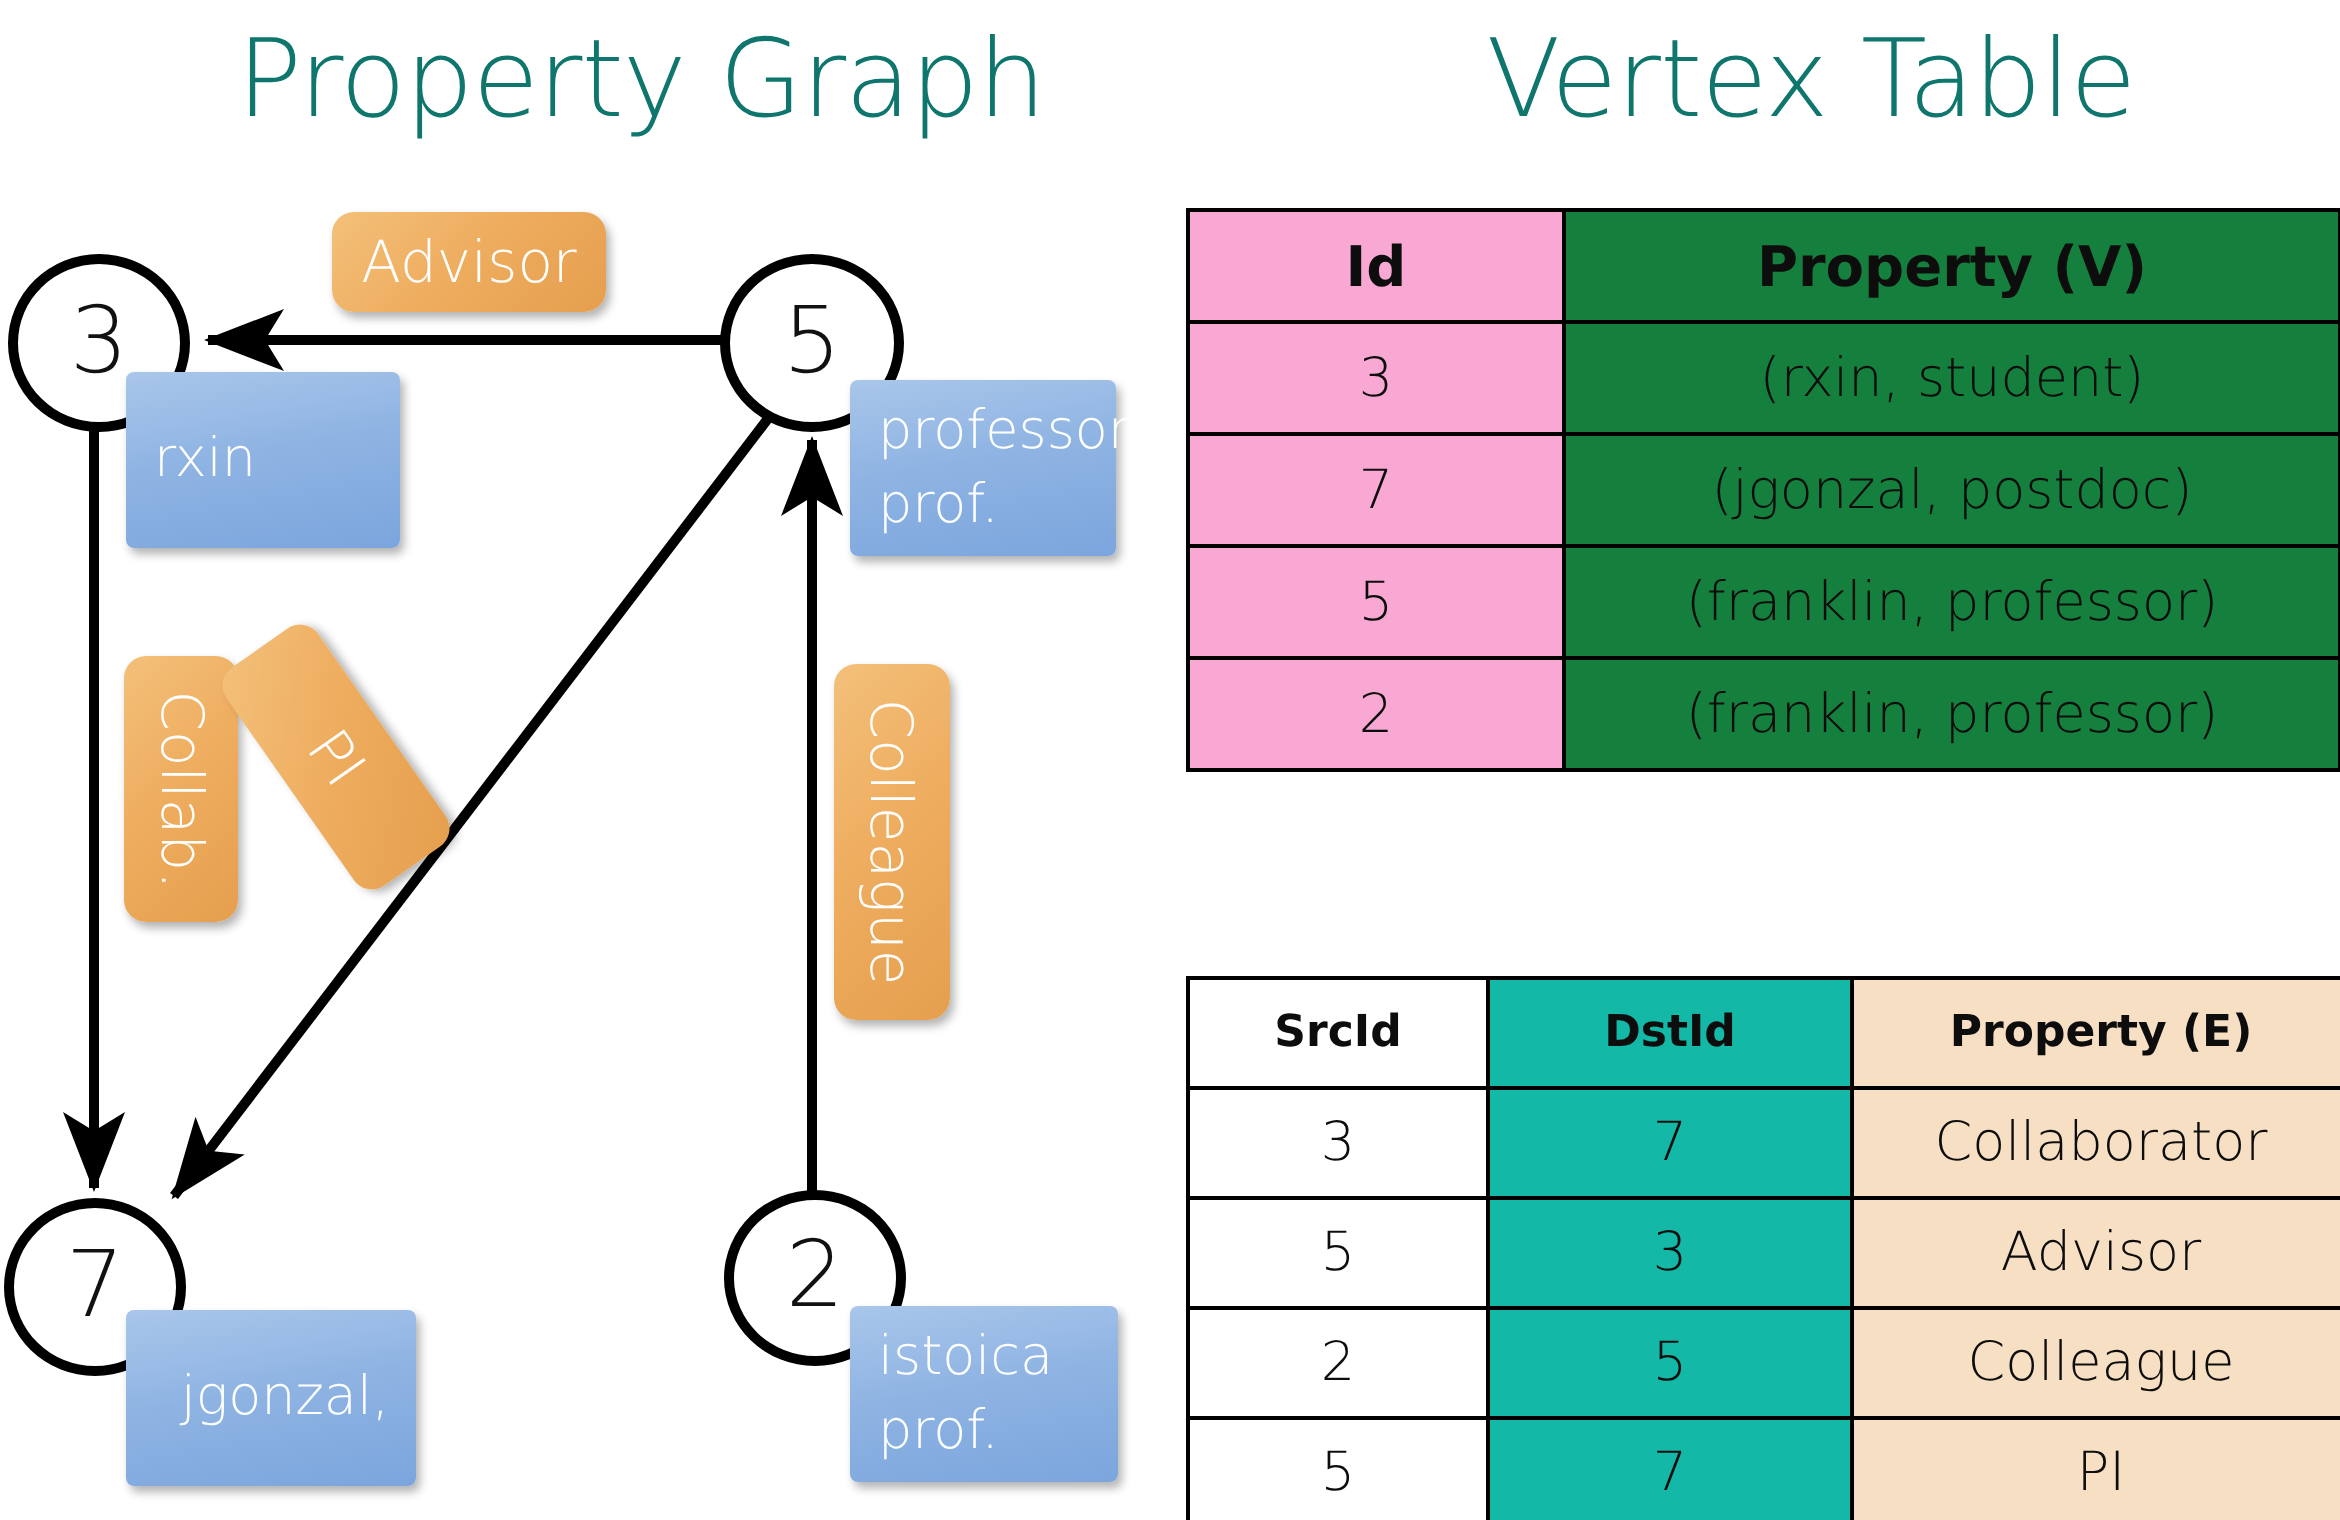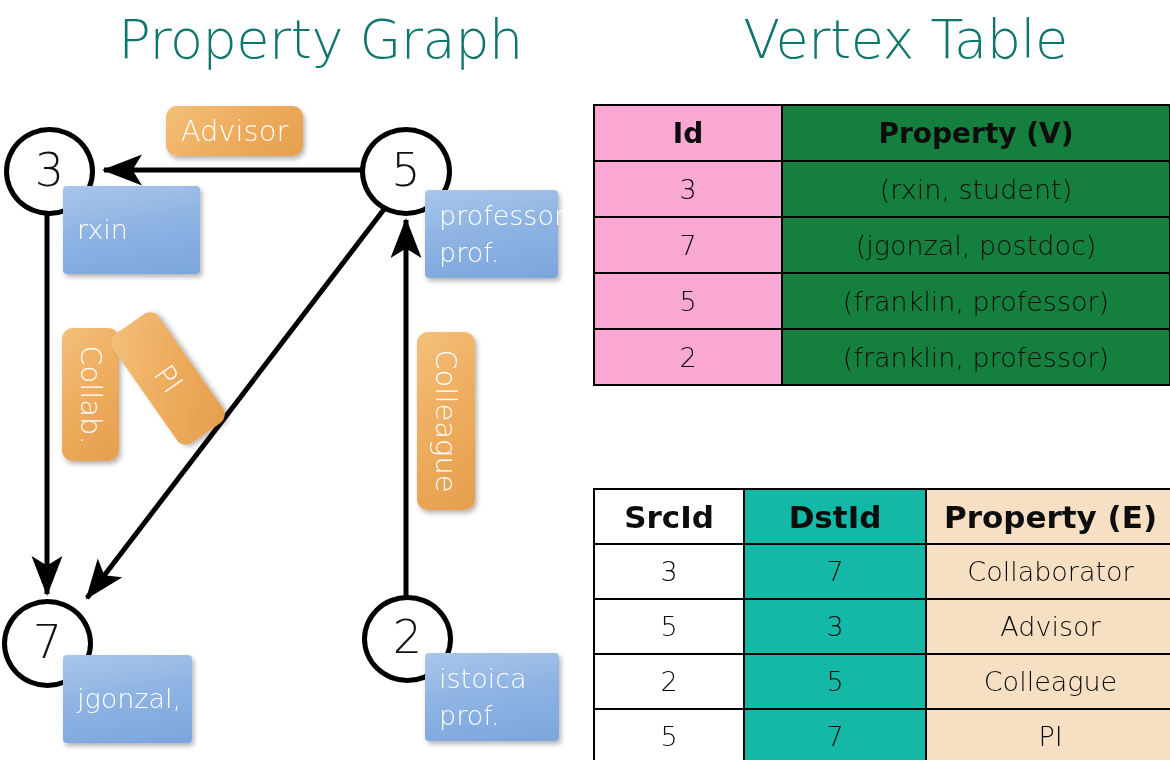--- a/index.html
+++ b/index.html
@@ -84,21 +84,21 @@
   #vertex-table td{height:54px;font-size:27px;}
   #vertex-table .col-id{width:186px;background:#f9a8d4;}
   #vertex-table .col-prop{width:386px;background:#15803d;}
   #vertex-table .hdr{font-size:28px;}
 
   #edge-table{left:593px;top:488px;width:575px;}
   #edge-table td{height:53px;font-size:27px;}
   #edge-table .col-src{width:148px;background:#ffffff;}
   #edge-table .col-dst{width:180px;background:#14b8a6;}
   #edge-table .col-propE{width:247px;background:#f7dfc4;}
-  #edge-table .hdr{font-size:31px;}
+  #edge-table .hdr{font-size:22px;}
 </style>
 </head>
 <body>
 
 <div id="stage">
 
   <div class="title" id="title-property-graph">Property Graph</div>
   <div class="title" id="title-vertex-table">Vertex Table</div>
 
   <div id="graph-panel">
@@ -132,21 +132,21 @@
       <span class="node-label">2</span>
     </div>
 
     <div class="prop-box" id="propbox-3" style="left:63px;top:186px;width:137px;height:88px;">
       <span>rxin</span>
     </div>
     <div class="prop-box" id="propbox-5" style="left:425px;top:190px;width:133px;height:88px;">
       <span>professor,</span>
       <span>prof.</span>
     </div>
-    <div class="prop-box" id="propbox-7" style="left:63px;top:655px;width:129px;height:88px;">
+    <div class="prop-box" id="propbox-7" style="left:63px;top:655px;width:145px;height:88px;text-align:center;">
       <span>jgonzal,</span>
     </div>
     <div class="prop-box" id="propbox-2" style="left:425px;top:653px;width:134px;height:88px;">
       <span>istoica</span>
       <span>prof.</span>
     </div>
 
     <div class="edge-box" id="edge-box-advisor">
       <span>Advisor</span>
     </div>

